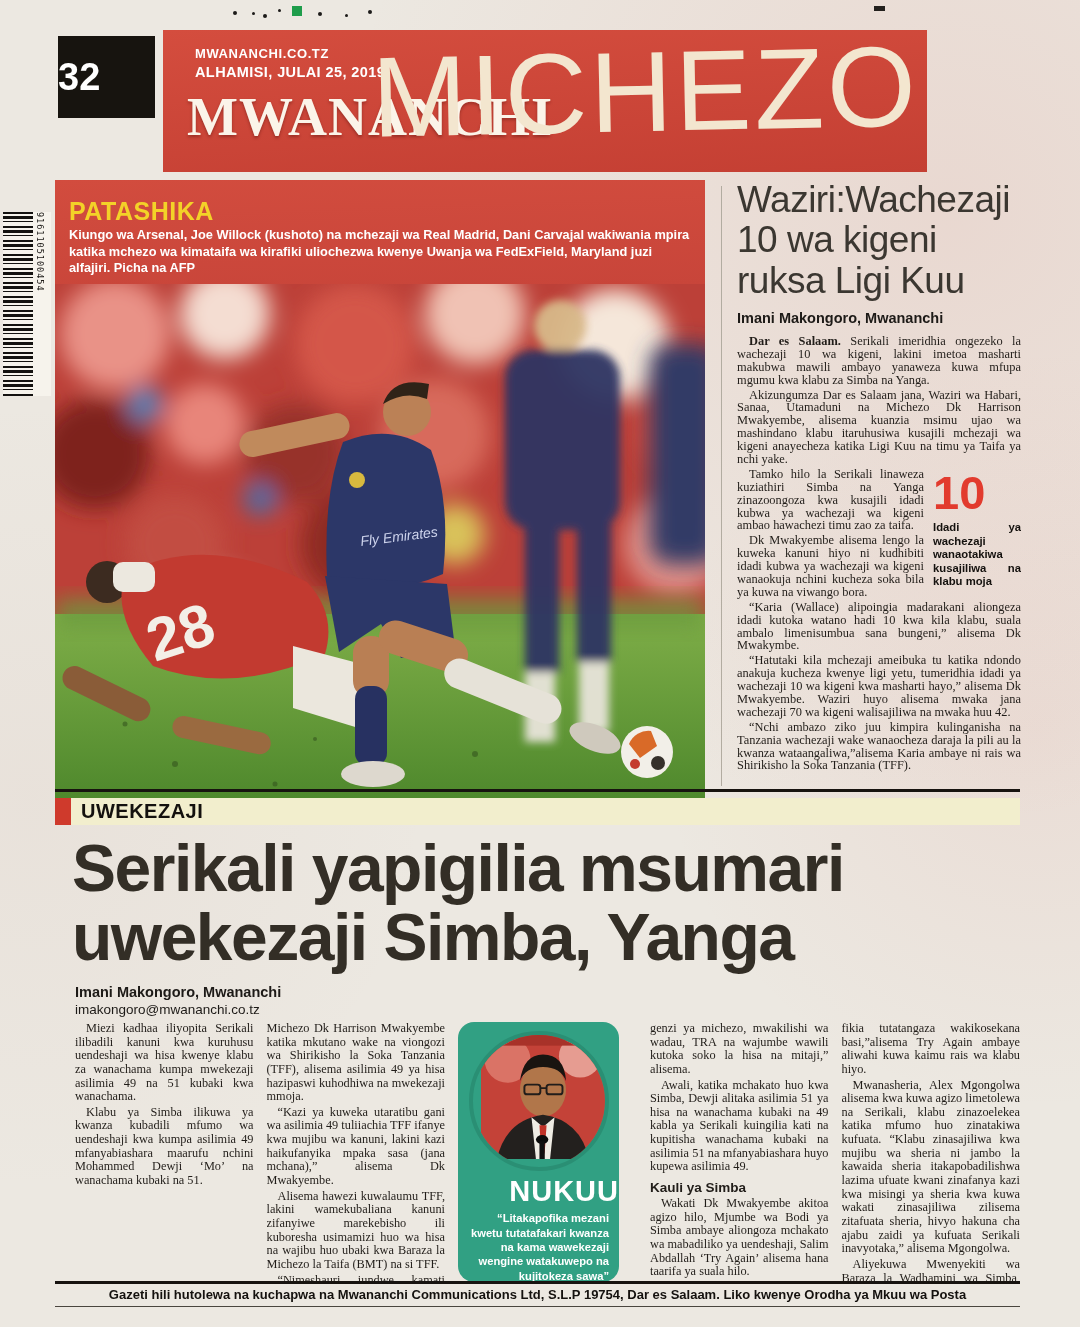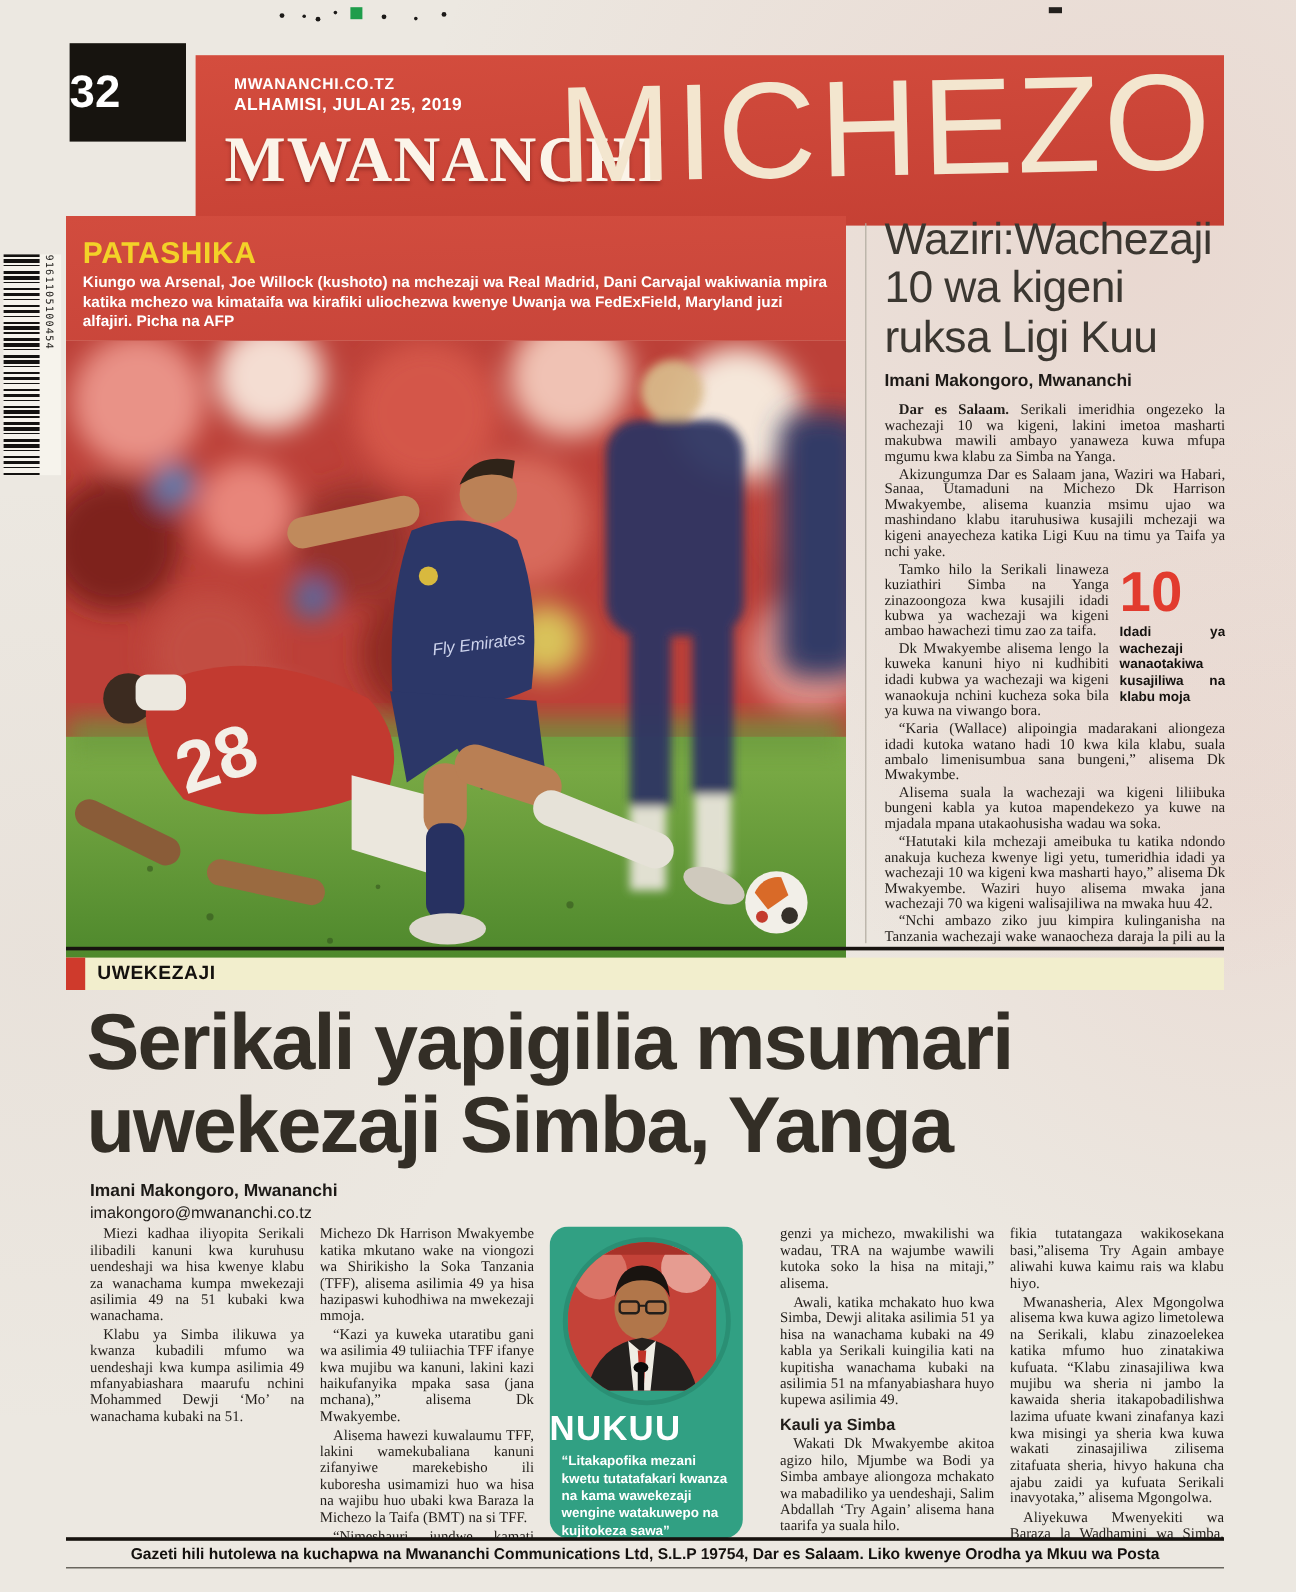--- a/index.html
+++ b/index.html
@@ -10,21 +10,21 @@
     font-family:"Liberation Sans",sans-serif;overflow:hidden;}
 
   
   .dot{position:absolute;background:#1c1a18;border-radius:50%;}
   .sq-green{position:absolute;left:292px;top:6px;width:10px;height:10px;background:#1f9d4b;}
   .dash{position:absolute;left:874px;top:6px;width:11px;height:5px;background:#23201d;}
 
   
   .pagenobox{position:absolute;left:58px;top:36px;width:97px;height:82px;background:#17140f;
     color:#fff;display:flex;align-items:center;justify-content:flex-start;font-size:38px;font-weight:bold;}
-  .header{position:absolute;left:163px;top:46px;width:857px;height:142px;
+  .header{position:absolute;left:163px;top:30px;width:764px;height:142px;
     background:linear-gradient(176deg,#d44d3e,#c43f33);}
   .hdr-site{position:absolute;left:32px;top:16px;color:#fff;font-size:13px;font-weight:bold;letter-spacing:.6px;}
   .hdr-date{position:absolute;left:32px;top:34px;color:#fff;font-size:14.5px;font-weight:bold;letter-spacing:.4px;}
   .masthead{position:absolute;left:24px;top:56px;color:#fbf4e9;font-family:"Liberation Serif",serif;
     font-weight:bold;font-size:54px;letter-spacing:1px;text-shadow:0 2px 3px rgba(90,20,15,.45);}
   .sectionname{position:absolute;right:8px;top:-6px;color:#f3e6cf;font-size:114px;font-weight:400;
     letter-spacing:3px;transform:rotate(-1.2deg);line-height:1.2;}
   .barcode{position:absolute;left:3px;top:212px;width:48px;height:184px;background:#f6f3ec;display:flex;}
   .barcode .bars{width:30px;height:100%;
     background:repeating-linear-gradient(to bottom,#141210 0 2px,#f6f3ec 2px 4px,#141210 4px 7px,#f6f3ec 7px 9px,#141210 9px 10px,#f6f3ec 10px 14px);}
@@ -48,37 +48,37 @@
     text-align:justify;color:#211d19;max-height:452px;overflow:hidden;}
   .lead-body p{margin:0 0 2px 0;text-indent:12px;}
   .statbox{float:right;width:88px;margin:3px 0 4px 9px;}
   .stat-num{font-size:47px;font-weight:bold;color:#e23b2e;line-height:.92;font-family:"Liberation Sans",sans-serif;}
   .stat-label{margin-top:7px;font-size:11.3px;font-weight:bold;color:#14110e;line-height:1.2;font-family:"Liberation Sans",sans-serif;}
 
   
   .midrule{position:absolute;left:55px;top:789px;width:965px;height:3px;background:#17130f;}
   .kicker-bar{position:absolute;left:55px;top:798px;width:965px;height:27px;background:#f2eecd;}
   .red-tab{position:absolute;left:0;top:0;width:16px;height:27px;background:#cf3a2c;}
-  .kicker-text{position:absolute;left:26px;top:0;line-height:27px;font-size:16px;font-weight:bold;color:#14110e;letter-spacing:.5px;}
+  .kicker-text{position:absolute;left:26px;top:0;line-height:27px;font-size:20px;font-weight:bold;color:#14110e;letter-spacing:.5px;}
   .big-h2{position:absolute;left:72px;top:834px;width:950px;font-size:66px;font-weight:bold;color:#332e26;
     line-height:1.05;letter-spacing:-1.5px;}
   .big-h2 span{display:block;}
   .byline2{position:absolute;left:75px;top:984px;font-size:14px;color:#1d1a17;line-height:1.2;}
   .byline2 .b1{font-weight:bold;font-size:14.5px;}
   .byline2 .b2{font-size:13.5px;}
 
   .cols{position:absolute;left:75px;top:1022px;width:945px;height:260px;display:flex;gap:13px;overflow:hidden;}
   .col{flex:1;font-family:"Liberation Serif",serif;font-size:12.3px;line-height:1.11;text-align:justify;color:#211d19;overflow:hidden;}
   .col p{margin:0 0 2px 0;text-indent:11px;}
   .col p.cont{text-indent:0;}
   .subhead{font-family:"Liberation Sans",sans-serif;font-weight:bold;font-size:13.5px;margin:6px 0 2px 0;text-indent:0;}
 
   
   .nukuu-col{flex:0 0 179px;}
-  .nukuu-box{width:161px;height:260px;background:#31a083;border-radius:16px;text-align:left;overflow:hidden;}
+  .nukuu-box{width:161px;height:260px;background:#31a083;border-radius:16px;text-align:right;overflow:hidden;}
   .nukuu-circle{width:132px;height:132px;border-radius:50%;overflow:hidden;margin:9px auto 0 auto;border:4px solid #2a8f74;}
   .nukuu-title{color:#fff;font-weight:bold;font-size:29px;letter-spacing:1px;margin-top:4px;font-family:"Liberation Sans",sans-serif;}
   .nukuu-quote{color:#fff;font-weight:bold;font-size:11.2px;line-height:1.28;padding:4px 10px 0 10px;font-family:Liberation Sans, sans-serif;}
 
   .footer{position:absolute;left:55px;top:1281px;width:965px;border-top:3px solid #17130f;border-bottom:1px solid #4a463f;
     text-align:center;font-weight:bold;font-size:13px;color:#14110e;padding:3px 0 4px 0;}
 
   b.inl{font-weight:bold;}
 </style>
 </head>
@@ -219,21 +219,20 @@
     <div class="lead-body">
       <p><b class="inl">Dar es Salaam.</b> <span>Serikali imeridhia ongezeko la wachezaji 10 wa kigeni, lakini imetoa masharti makubwa mawili ambayo yanaweza kuwa mfupa mgumu kwa klabu za Simba na Yanga.</span></p>
       <p>Akizungumza Dar es Salaam jana, Waziri wa Habari, Sanaa, Utamaduni na Michezo Dk Harrison Mwakyembe, alisema kuanzia msimu ujao wa mashindano klabu itaruhusiwa kusajili mchezaji wa kigeni anayecheza katika Ligi Kuu na timu ya Taifa ya nchi yake.</p>
       <div class="statbox">
         <div class="stat-num">10</div>
         <div class="stat-label">Idadi ya wachezaji wanaotakiwa kusajiliwa na klabu moja</div>
       </div>
       <p>Tamko hilo la Serikali linaweza kuziathiri Simba na Yanga zinazoongoza kwa kusajili idadi kubwa ya wachezaji wa kigeni ambao hawachezi timu zao za taifa.</p>
       <p>Dk Mwakyembe alisema lengo la kuweka kanuni hiyo ni kudhibiti idadi kubwa ya wachezaji wa kigeni wanaokuja nchini kucheza soka bila ya kuwa na viwango bora.</p>
       <p>“Karia (Wallace) alipoingia madarakani aliongeza idadi kutoka watano hadi 10 kwa kila klabu, suala ambalo limenisumbua sana bungeni,” alisema Dk Mwakymbe.</p>
-      <p>Alisema suala la wachezaji wa kigeni liliibuka bungeni kabla ya kutoa mapendekezo ya kuwe na mjadala mpana utakaohusisha wadau wa soka.</p>
       <p>“Hatutaki kila mchezaji ameibuka tu katika ndondo anakuja kucheza kwenye ligi yetu, tumeridhia idadi ya wachezaji 10 wa kigeni kwa masharti hayo,” alisema Dk Mwakyembe. Waziri huyo alisema mwaka jana wachezaji 70 wa kigeni walisajiliwa na mwaka huu 42.</p>
       <p>“Nchi ambazo ziko juu kimpira kulinganisha na Tanzania wachezaji wake wanaocheza daraja la pili au la kwanza wataangaliwa,”alisema Karia ambaye ni rais wa Shirikisho la Soka Tanzania (TFF).</p>
     </div>
   </div>
 
   <div class="midrule"></div>
   <div class="kicker-bar">
     <div class="red-tab"></div>
     <span class="kicker-text">UWEKEZAJI</span>
   </div>

